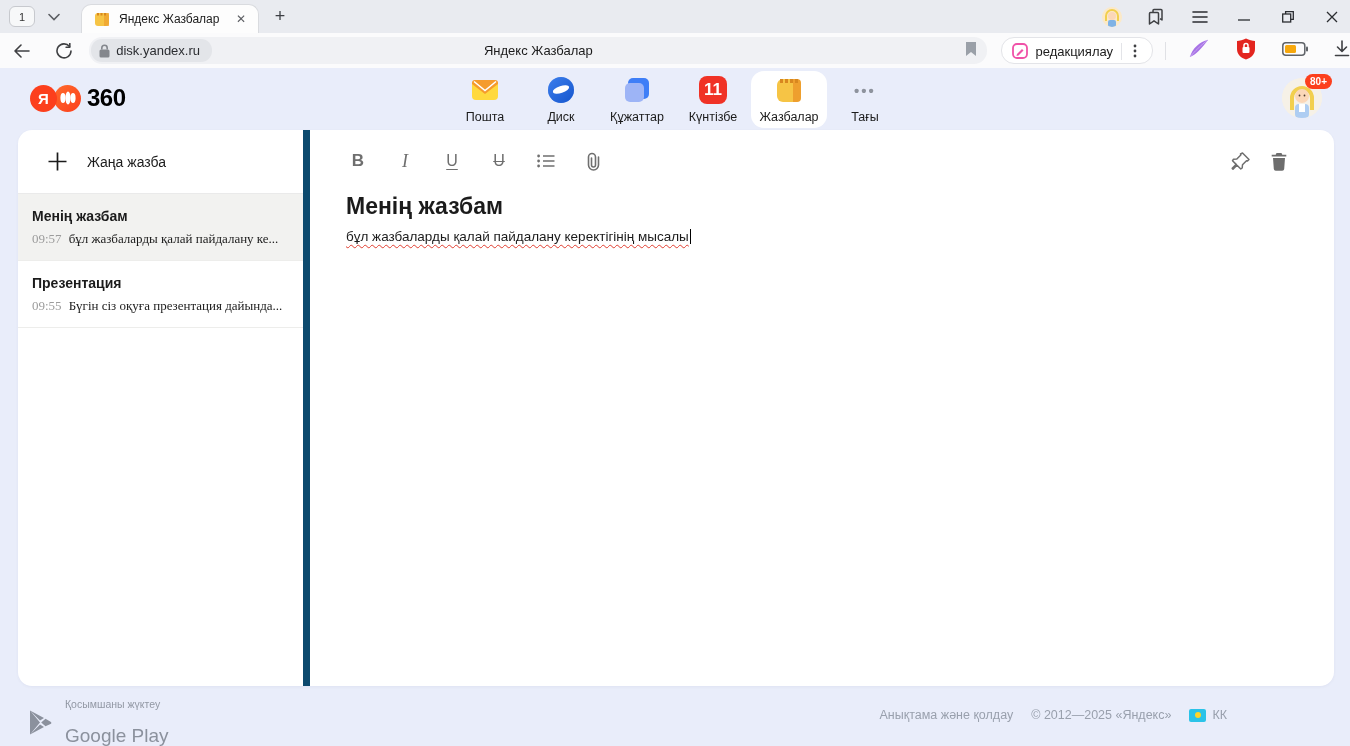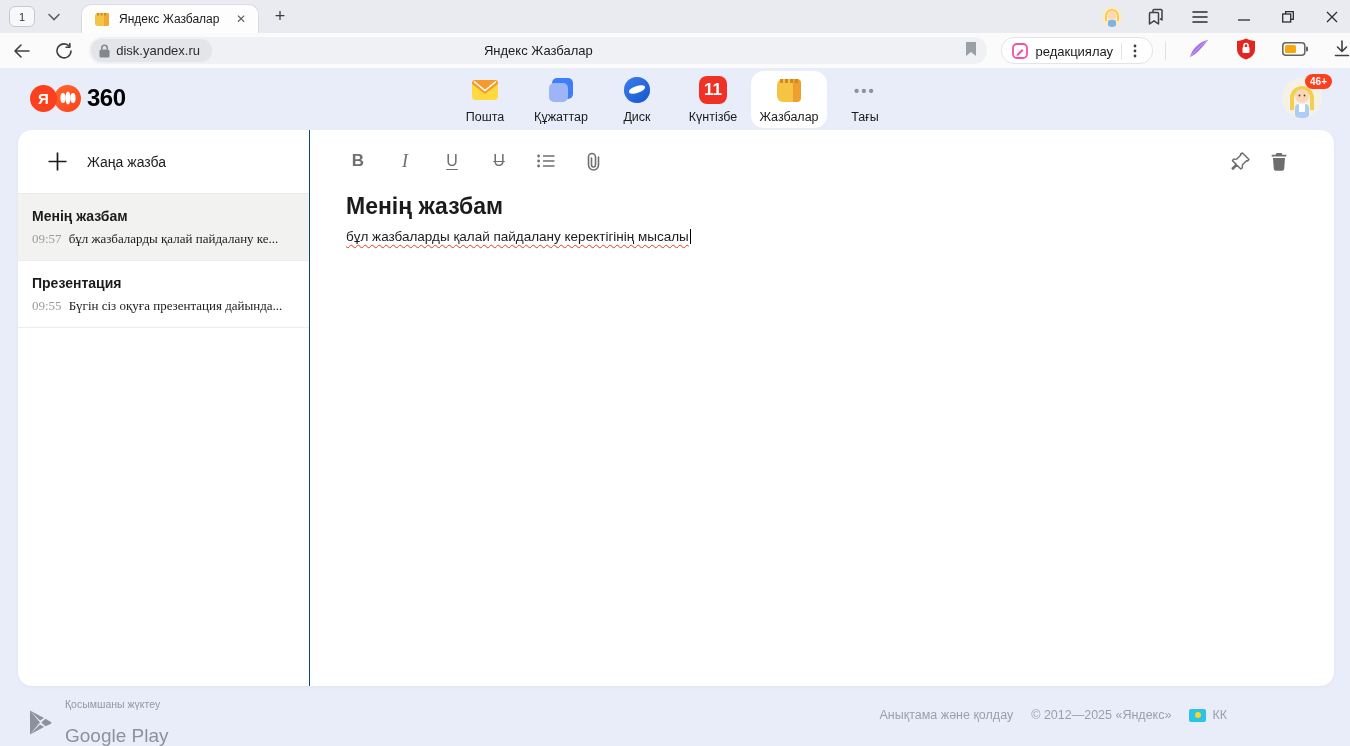--- a/index.html
+++ b/index.html
@@ -45,21 +45,21 @@
   .service-icon { width:30px; height:30px; display:flex; align-items:center; justify-content:center; }
   .service-label { font-size:12.5px; color:#1b1b1b; margin-top:5px; }
   .cal-icon { width:28px; height:28px; background:#f03226; border-radius:8px; color:#fff; font-weight:bold; font-size:17px; display:flex; align-items:center; justify-content:center; }
   .more-dots { color:#8e939d; font-size:15px; letter-spacing:2px; font-weight:bold; }
   .header-avatar { position:absolute; right:28px; top:10px; width:40px; height:40px; }
   .avatar-circle { width:40px; height:40px; border-radius:50%; background:#f6f1e7; overflow:hidden; }
   .avatar-badge { position:absolute; top:-4px; right:-10px; background:#fc3f1d; color:#fff; font-size:10px; font-weight:bold; padding:2px 5px; border-radius:9px; }
 
   
   .main-panel { position:absolute; left:18px; top:130px; width:1316px; height:556px; background:#fff; border-radius:14px; display:flex; box-shadow:0 1px 3px rgba(60,70,120,0.06); overflow:hidden; }
-  .sidebar { width:292px; border-right:1px solid #0c4a6e; display:flex; flex-direction:column; }
+  .sidebar { width:292px; border-right:7px solid #0c4a6e; display:flex; flex-direction:column; }
   .new-note-btn { height:64px; border-bottom:1px solid #eaeaea; display:flex; align-items:center; padding-left:30px; gap:20px; cursor:pointer; }
   .new-note-label { font-size:14px; color:#1b1b1b; }
   .note-item { padding:14px 14px 13px 14px; border-bottom:1px solid #ededeb; cursor:pointer; }
   .note-item.selected { background:#f2f2f0; }
   .note-title { font-size:14px; font-weight:bold; color:#1b1b1b; margin-bottom:7px; }
   .note-meta { display:flex; font-size:13px; white-space:nowrap; overflow:hidden;font-family:Liberation Serif, serif; }
   .note-time { color:#9c9c9c; margin-right:7px; flex-shrink:0; }
   .note-snippet { color:#1b1b1b; overflow:hidden; }
 
   .editor { flex:1; position:relative; padding:16px 44px 0 36px; }
@@ -244,41 +244,41 @@
             <rect x="2" y="6" width="26" height="19" rx="4" fill="#ffd93e"></rect>
             <path d="M2 9 L15 19 L28 9 V8 a3 3 0 0 0 -3-3 H5 a3 3 0 0 0 -3 3 z" fill="#f59b2d"></path>
             <path d="M4 6.5 L15 15.5 L26 6.5" fill="none" stroke="#fff" stroke-width="1.5"></path>
           </svg>
       </div>
       <span class="service-label">Пошта</span>
     </div>
     <div class="service-item">
       <div class="service-icon">
         <svg width="30" height="30" viewBox="0 0 30 30">
-            <rect x="6" y="3" width="21" height="21" rx="5" fill="#3e7ef7"></rect>
-            <rect x="3" y="8" width="19" height="19" rx="5" fill="#9db4f6"></rect>
-          </svg>
-      </div>
-      <span class="service-label">Құжаттар</span>
-    </div>
-    <div class="service-item">
-      <div class="service-icon">
-        <svg width="30" height="30" viewBox="0 0 30 30">
             <circle cx="15" cy="15" r="13" fill="#1b64e0"></circle>
             <circle cx="15" cy="15" r="13" fill="url(#gd)" opacity="0.4"></circle>
             <defs>
               <linearGradient id="gd" x1="0" y1="0" x2="1" y2="1">
                 <stop offset="0" stop-color="#6fa7ff"></stop>
                 <stop offset="1" stop-color="#0c3fb0"></stop>
               </linearGradient>
             </defs>
             <ellipse cx="15" cy="14.5" rx="8.5" ry="3.4" fill="#fff" transform="rotate(-18 15 14.5)"></ellipse>
           </svg>
       </div>
       <span class="service-label">Диск</span>
+    </div>
+    <div class="service-item">
+      <div class="service-icon">
+        <svg width="30" height="30" viewBox="0 0 30 30">
+            <rect x="6" y="3" width="21" height="21" rx="5" fill="#3e7ef7"></rect>
+            <rect x="3" y="8" width="19" height="19" rx="5" fill="#9db4f6"></rect>
+          </svg>
+      </div>
+      <span class="service-label">Құжаттар</span>
     </div>
     <div class="service-item">
       <div class="service-icon">
         <div class="cal-icon">
             <span>11</span>
           </div>
       </div>
       <span class="service-label">Күнтізбе</span>
     </div>
     <div class="service-item active">
@@ -304,21 +304,21 @@
       <svg width="40" height="40" viewBox="0 0 40 40">
           <circle cx="20" cy="20" r="20" fill="#f6f1e7"></circle>
           <path d="M8 20 a12 12 0 0 1 24 0 v12 h-4 v-12 a8 8 0 0 0 -16 0 v12 h-4 z" fill="#f2cf4e"></path>
           <circle cx="20" cy="18" r="7" fill="#fbd7b8"></circle>
           <circle cx="17.5" cy="17.5" r="0.9" fill="#4a3a2a"></circle>
           <circle cx="22.5" cy="17.5" r="0.9" fill="#4a3a2a"></circle>
           <rect x="13" y="26" width="14" height="14" rx="4" fill="#aecdf2"></rect>
           <rect x="17" y="26" width="6" height="8" fill="#fff"></rect>
         </svg>
     </div>
-    <div class="avatar-badge">46+</div>
+    <div class="avatar-badge">80+</div>
   </div>
 </div>
 
 <div class="main-panel">
 
   <div class="sidebar">
     <div class="new-note-btn">
       <svg width="19" height="19" viewBox="0 0 19 19">
           <path d="M9.5 0.5 V18.5 M0.5 9.5 H18.5" stroke="#1b1b1b" stroke-width="1.7"></path>
         </svg>

